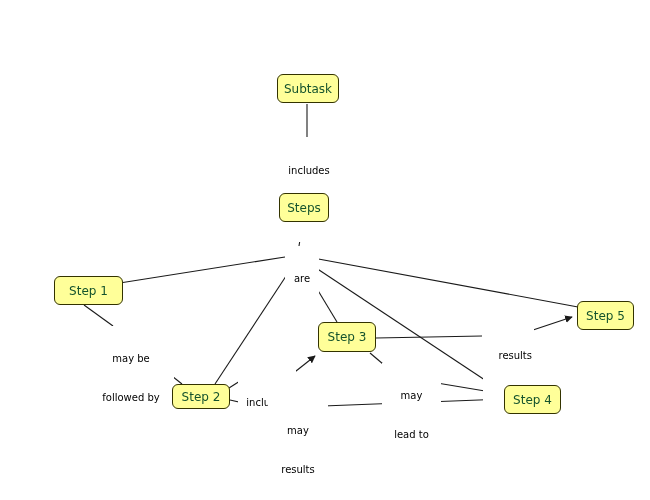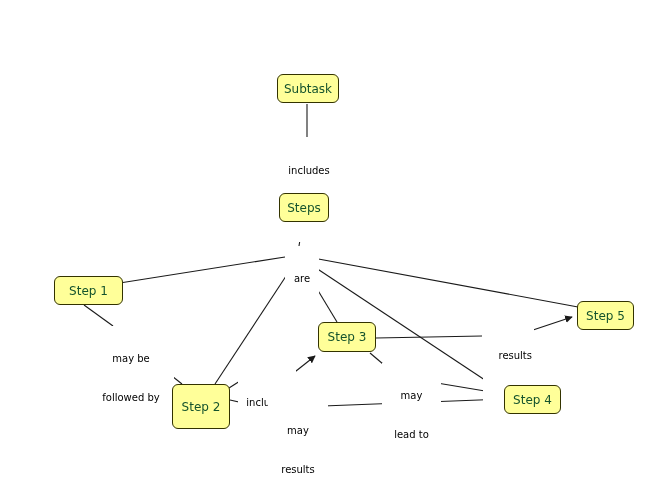--- a/index.html
+++ b/index.html
@@ -105,21 +105,21 @@
   </div>
 
   <div class="node" style="left:279px; top:193px; width:50px; height:29px;text-align:center;">
     <span>Steps</span>
   </div>
 
   <div class="node" style="left:26px; top:276px; width:69px; height:29px;margin-left:28px;">
     <span>Step 1</span>
   </div>
 
-  <div class="node" style="left:172px; top:384px; width:58px; height:45px;">
+  <div class="node" style="left:172px; top:384px; width:58px; height:25px;">
     <span>Step 2</span>
   </div>
 
   <div class="node" style="left:318px; top:322px; width:58px; height:30px;">
     <span>Step 3</span>
   </div>
 
   <div class="node" style="left:504px; top:385px; width:57px; height:29px;text-align:center;">
     <span>Step 4</span>
   </div>

